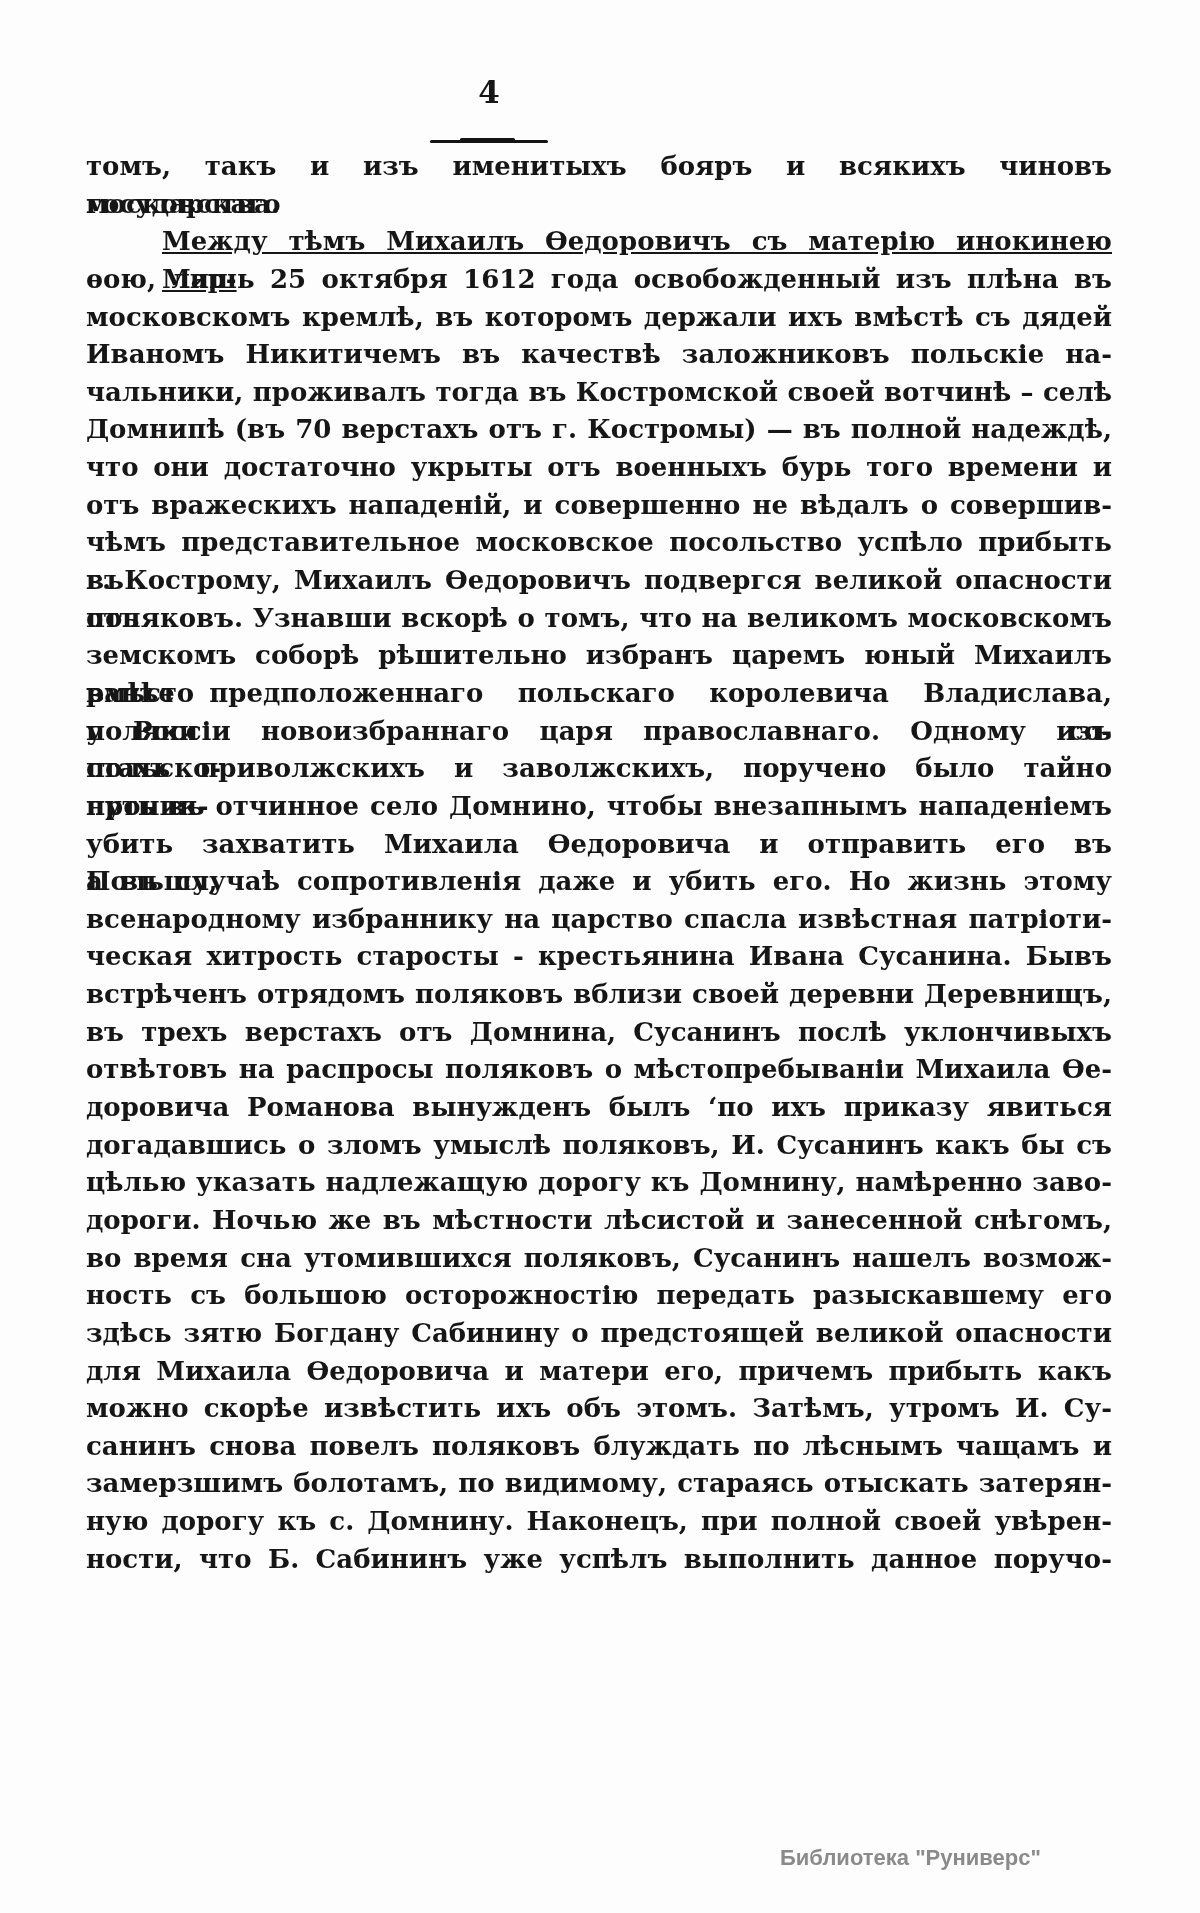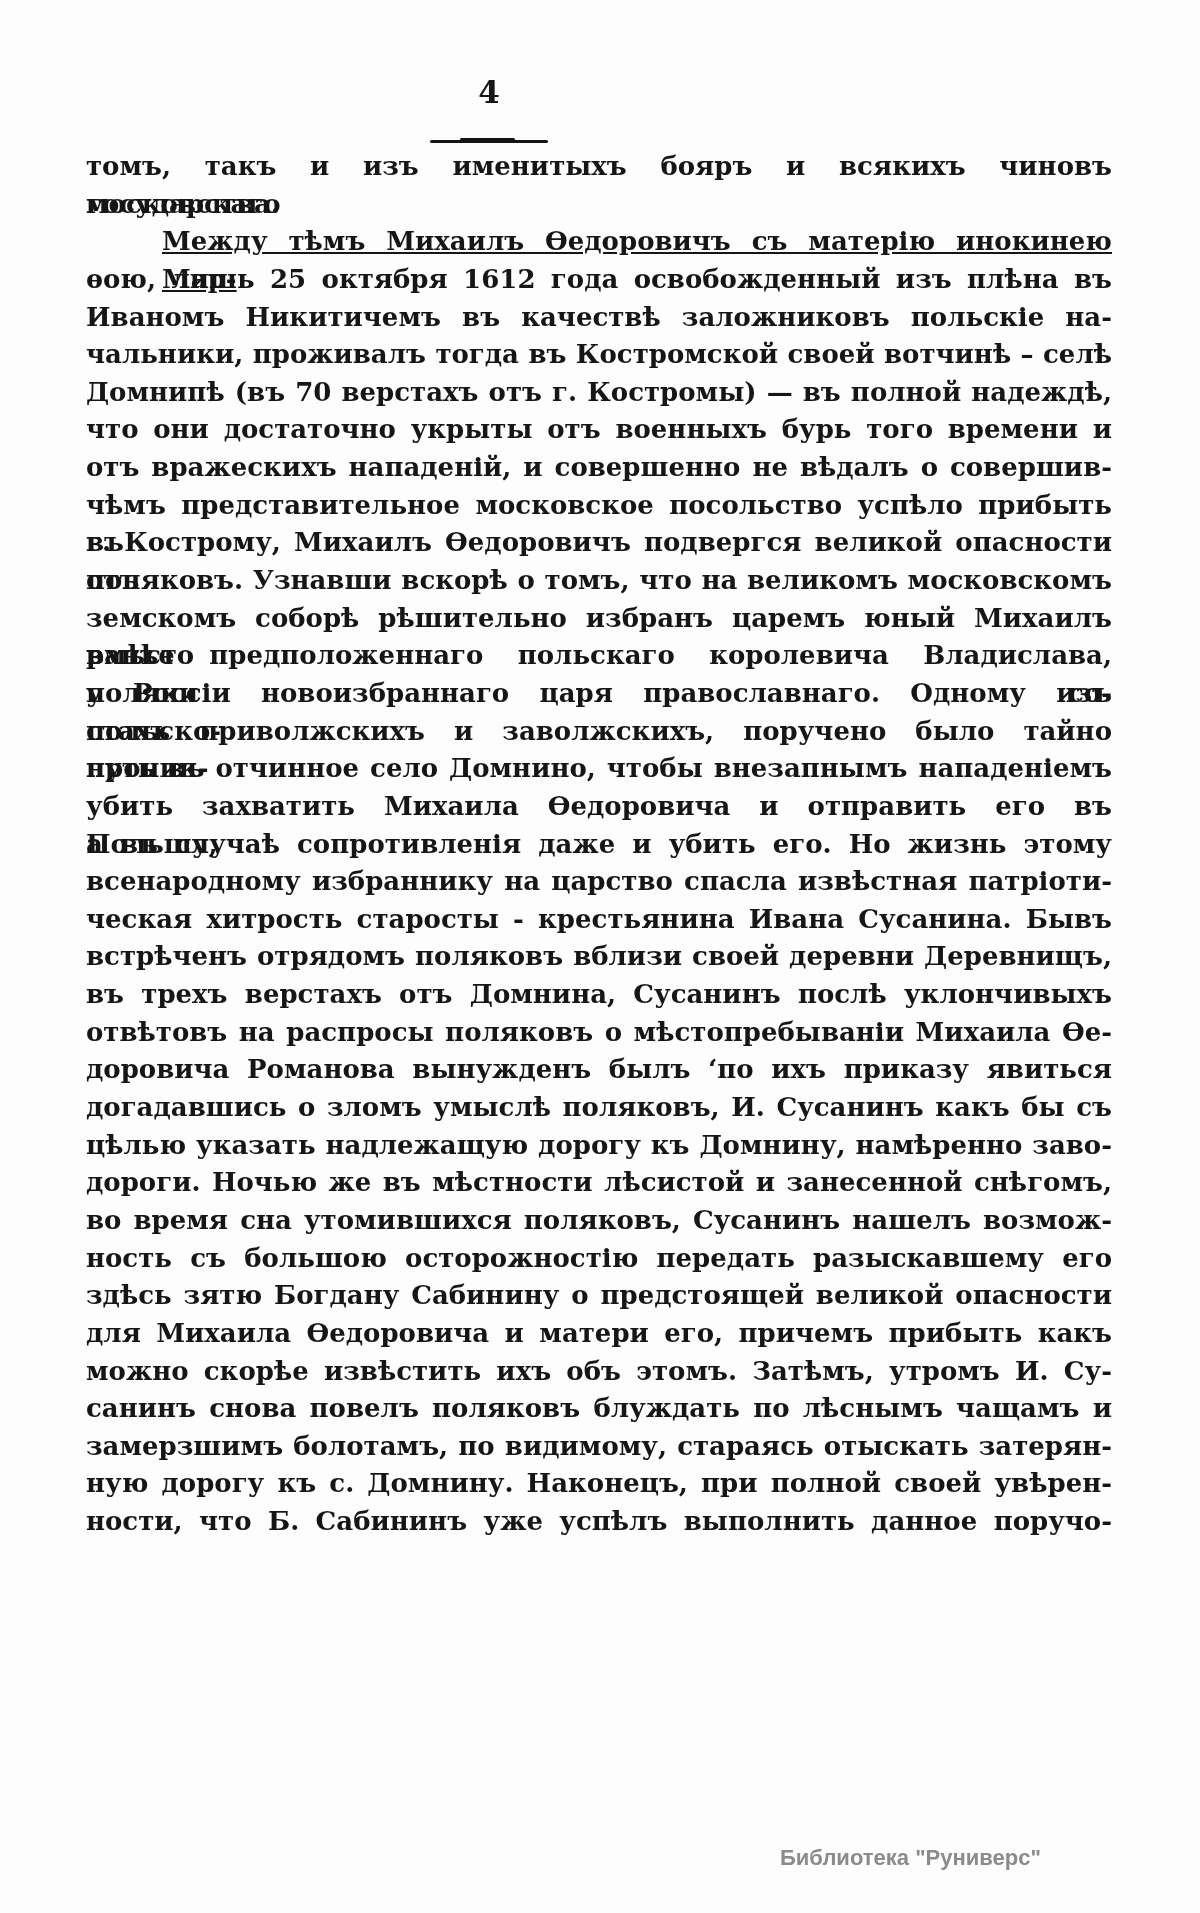--- a/index.html
+++ b/index.html
@@ -81,20 +81,21 @@
 
 <div class="page">
   <div class="page-number">4</div>
   <div class="header-rule"></div>
 
   <div class="text-block">
       <div class="line j">томъ, такъ и изъ именитыхъ бояръ и всякихъ чиновъ московскаго</div>
       <div class="line">государства.</div>
       <div class="line j indent">Между тѣмъ Михаилъ Ѳедоровичъ съ матерію инокинею Мар-</div>
       <div class="line j">ѳою, лишь 25 октября 1612 года освобожденный изъ плѣна въ</div>
+      <div class="line j">московскомъ кремлѣ, въ которомъ держали ихъ вмѣстѣ съ дядей</div>
       <div class="line j">Иваномъ Никитичемъ въ качествѣ заложниковъ польскіе на-</div>
       <div class="line j">чальники, проживалъ тогда въ Костромской своей вотчинѣ – селѣ</div>
       <div class="line j">Домнипѣ (въ 70 верстахъ отъ г. Костромы) — въ полной надеждѣ,</div>
       <div class="line j">что они достаточно укрыты отъ военныхъ бурь того времени и</div>
       <div class="line j">отъ вражескихъ нападеній, и совершенно не вѣдалъ о совершив-</div>
       <div class="line j">чѣмъ представительное московское посольство успѣло прибыть въ</div>
       <div class="line j">г. Кострому, Михаилъ Ѳедоровичъ подвергся великой опасности отъ</div>
       <div class="line j">поляковъ. Узнавши вскорѣ о томъ, что на великомъ московскомъ</div>
       <div class="line j">земскомъ соборѣ рѣшительно избранъ царемъ юный Михаилъ вмѣсто</div>
       <div class="line j">ранѣе предположеннаго польскаго королевича Владислава, поляки со-</div>

